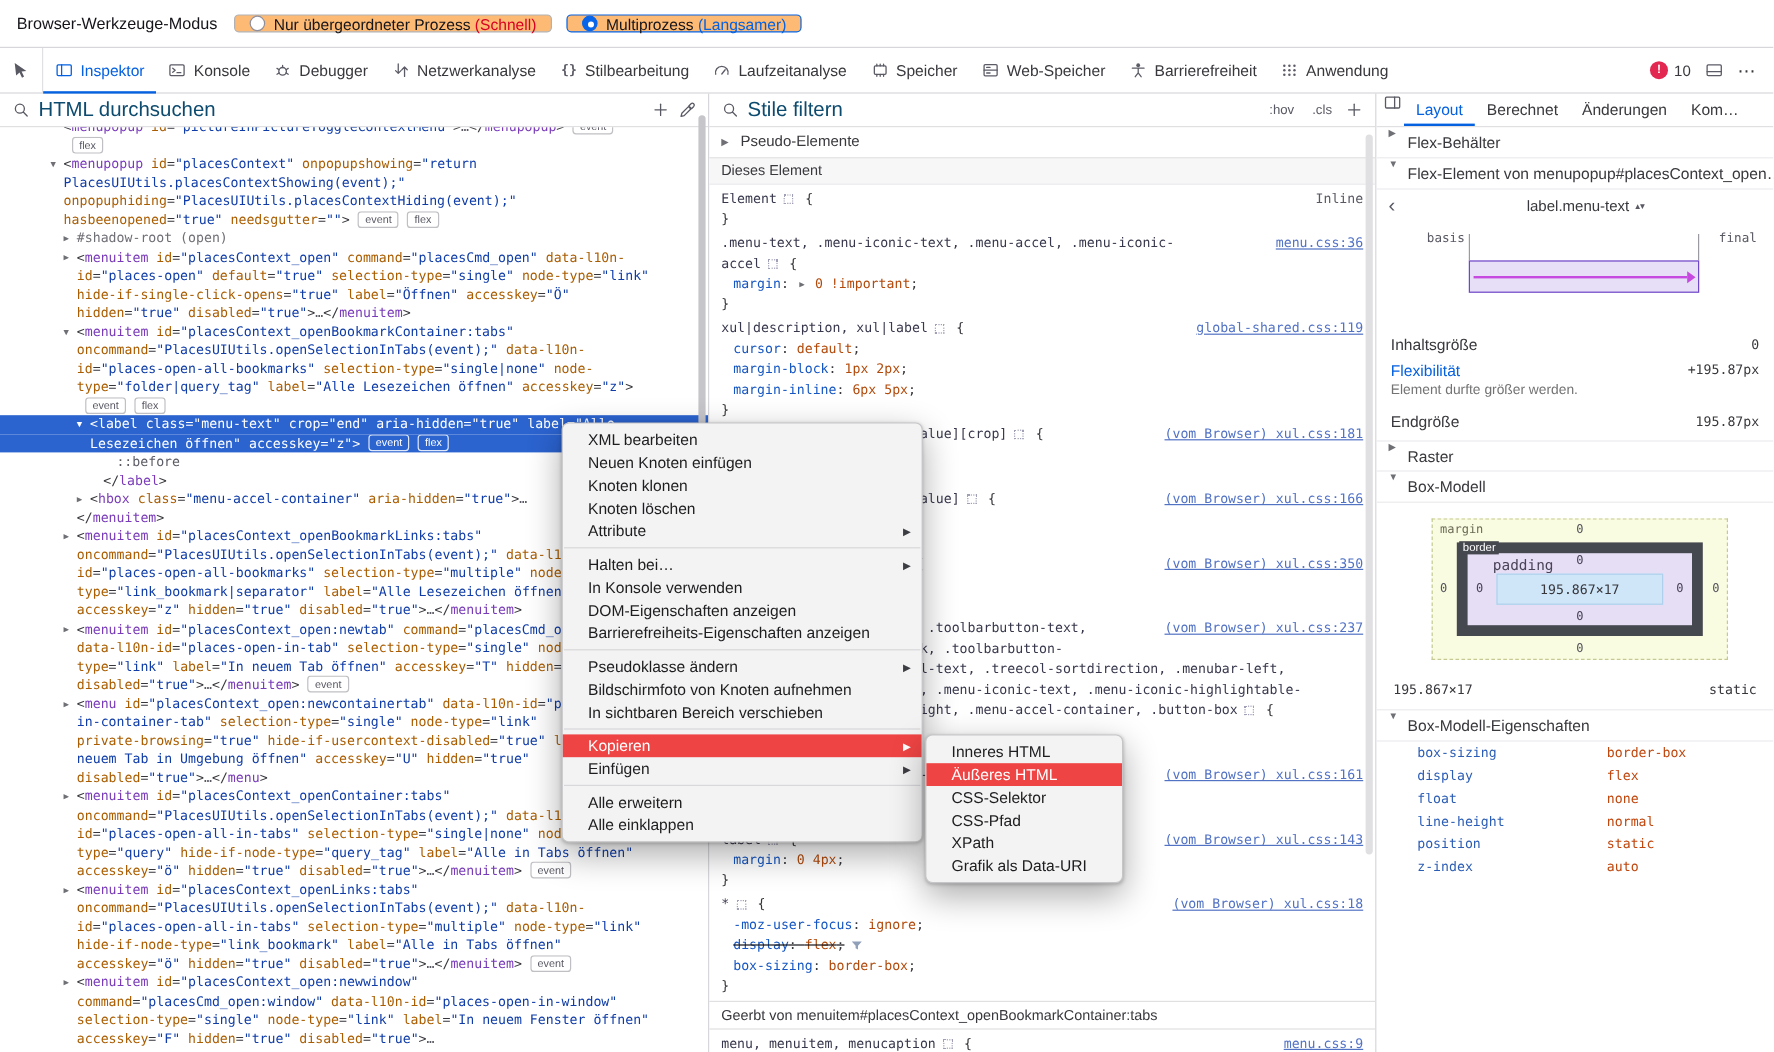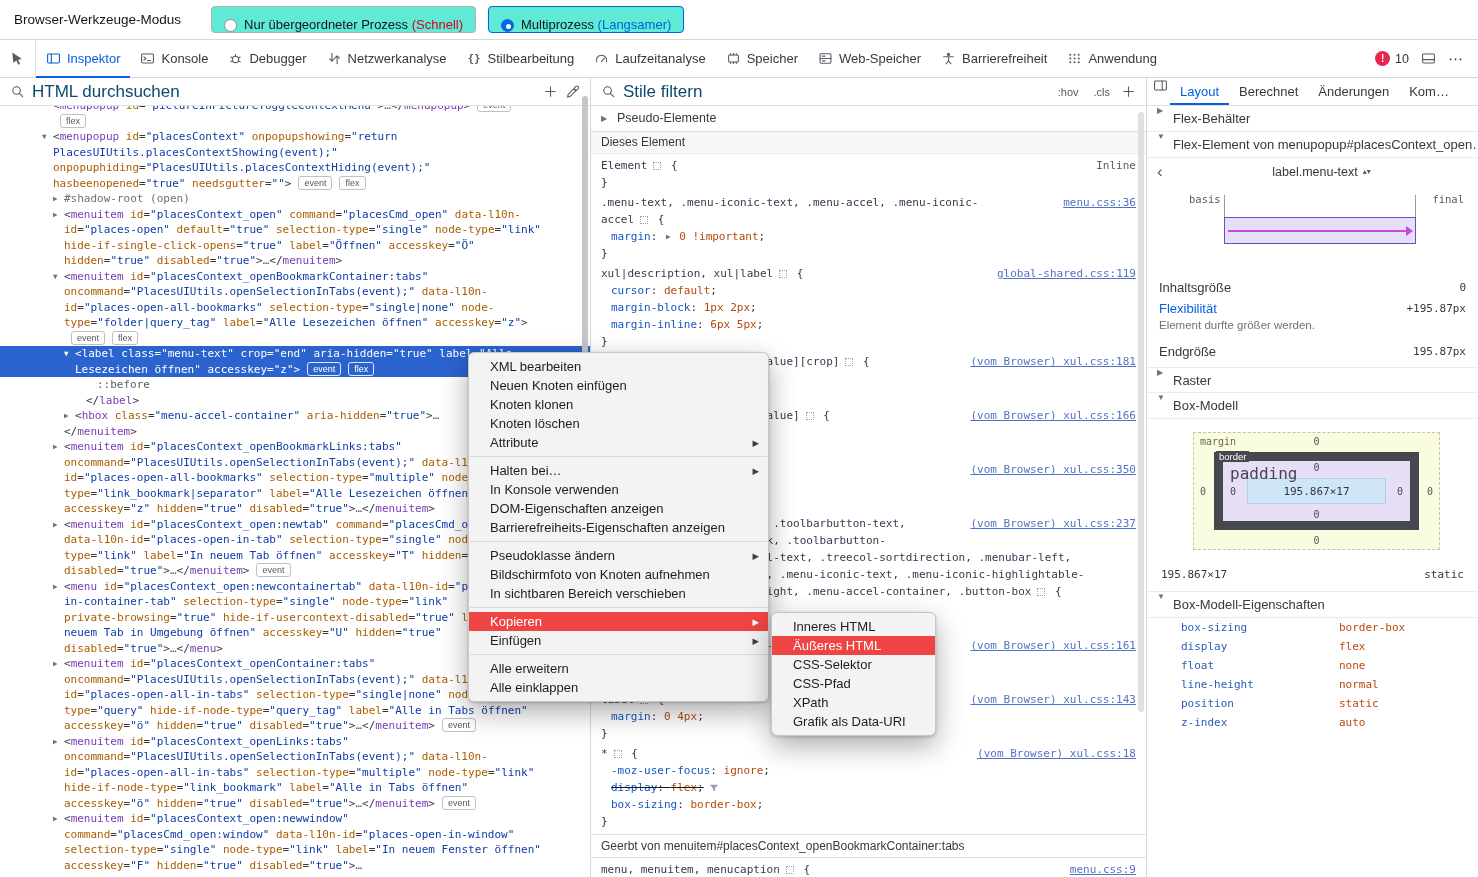--- a/index.html
+++ b/index.html
@@ -2,22 +2,22 @@
 <html><head>
 <meta charset="utf-8">
 <style>
   *{box-sizing:border-box;margin:0;padding:0}
   html,body{width:1478px;height:877px;overflow:hidden}
   body{font-family:"Liberation Sans",sans-serif;background:#fff;color:#15141a;cursor:default}
   #app{position:relative;width:1478px;height:877px;background:#fff}
 
   
   .topbar{height:40px;display:flex;align-items:center;border-bottom:1px solid #d7d7db;padding:0 14px;gap:14px}
-  .tb-title{font-size:13.5px;color:#15141a;margin-right:16px;white-space:nowrap}
-  .mode{display:flex;align-items:flex-end;gap:7px;height:27px;padding:0 12px;border:1px solid #b1b1b3;border-radius:4px;font-size:13px;white-space:nowrap;background:#5eead4}
+  .tb-title{font-size:13.5px;color:#15141a;margin-right:0;white-space:nowrap}
+  .mode{display:flex;align-items:flex-start;gap:7px;height:15px;padding:0 12px;border:1px solid #b1b1b3;border-radius:4px;font-size:13px;white-space:nowrap;background:#fdba74}
   .mode.sel{border-color:#0561e0}
   .radio{width:13px;height:13px;border-radius:50%;border:1px solid #8f8f9d;background:#fff;position:relative;flex:none}
   .mode.sel .radio{background:#0a66e8;border-color:#0a66e8}
   .mode.sel .radio::after{content:"";position:absolute;left:4px;top:4px;width:5px;height:5px;background:#fff;border-radius:50%}
 
   
   .toolbar{height:38px;display:flex;align-items:stretch;border-bottom:1px solid #d7d7db;position:relative}
   .picker{width:36px;display:flex;align-items:center;justify-content:center;color:#585963;border-right:1px solid #e0e0e2}
   .tabs{display:flex}
   .tab{display:flex;align-items:center;gap:6px;padding:0 10px;font-size:13px;color:#38383d;position:relative;white-space:nowrap}
@@ -104,21 +104,21 @@
   .mb{bottom:3px;left:50%;transform:translateX(-50%)}
   .ml{left:6px;top:50%;transform:translateY(-50%)}
   .mr{right:6px;top:50%;transform:translateY(-50%)}
   .pt{top:1px;left:50%;transform:translateX(-50%);color:#4a4458}
   .pb{bottom:1px;left:50%;transform:translateX(-50%);color:#4a4458}
   .pl{left:7px;top:50%;transform:translateY(-50%);color:#4a4458}
   .pr{right:7px;top:50%;transform:translateY(-50%);color:#4a4458}
   .bborder{position:relative;background:#46484f;padding:9px}
   .bblab{position:absolute;top:-1px;left:2px;color:#fff;font-family:Liberation Sans, sans-serif;font-size:9.5px;background:#46484f;padding:0 3px;z-index:4}
   .bpad{position:relative;background:#e6def5;padding:17px 24px}
-  .bplab{position:absolute;top:3px;left:7px;font-family:"DejaVu Sans Mono",monospace;font-size:16px;color:#4a4458}
+  .bplab{position:absolute;top:3px;left:21px;font-family:"DejaVu Sans Mono",monospace;font-size:12px;color:#4a4458}
   .bcontent{height:26px;background:#cfe6f8;border:1px solid #aed0ec;display:flex;align-items:center;justify-content:center;font-family:"DejaVu Sans Mono",monospace;font-size:11px;color:#36363b}
   .bmsum{display:flex;padding:10px 14px;font-family:"DejaVu Sans Mono",monospace;font-size:11px;color:#36363b;border-bottom:1px solid #ececee}
   .bmpos{margin-left:auto}
   .bprop{display:flex;padding-left:34px;line-height:19px;font-family:"DejaVu Sans Mono",monospace;font-size:11px}
   .bpn{width:158px;color:#2b5db5;flex:none}
   .bpv{color:#c0470e}
 
   
   .cmenu{position:absolute;width:301px;background:#f3f3f4;border:1px solid #c6c6c8;border-radius:6px;box-shadow:0 10px 28px rgba(0,0,0,.33),0 1px 3px rgba(0,0,0,.2);padding:4px 0;z-index:20;font-size:13px}
   #ctxmenu{left:468px;top:352px}

